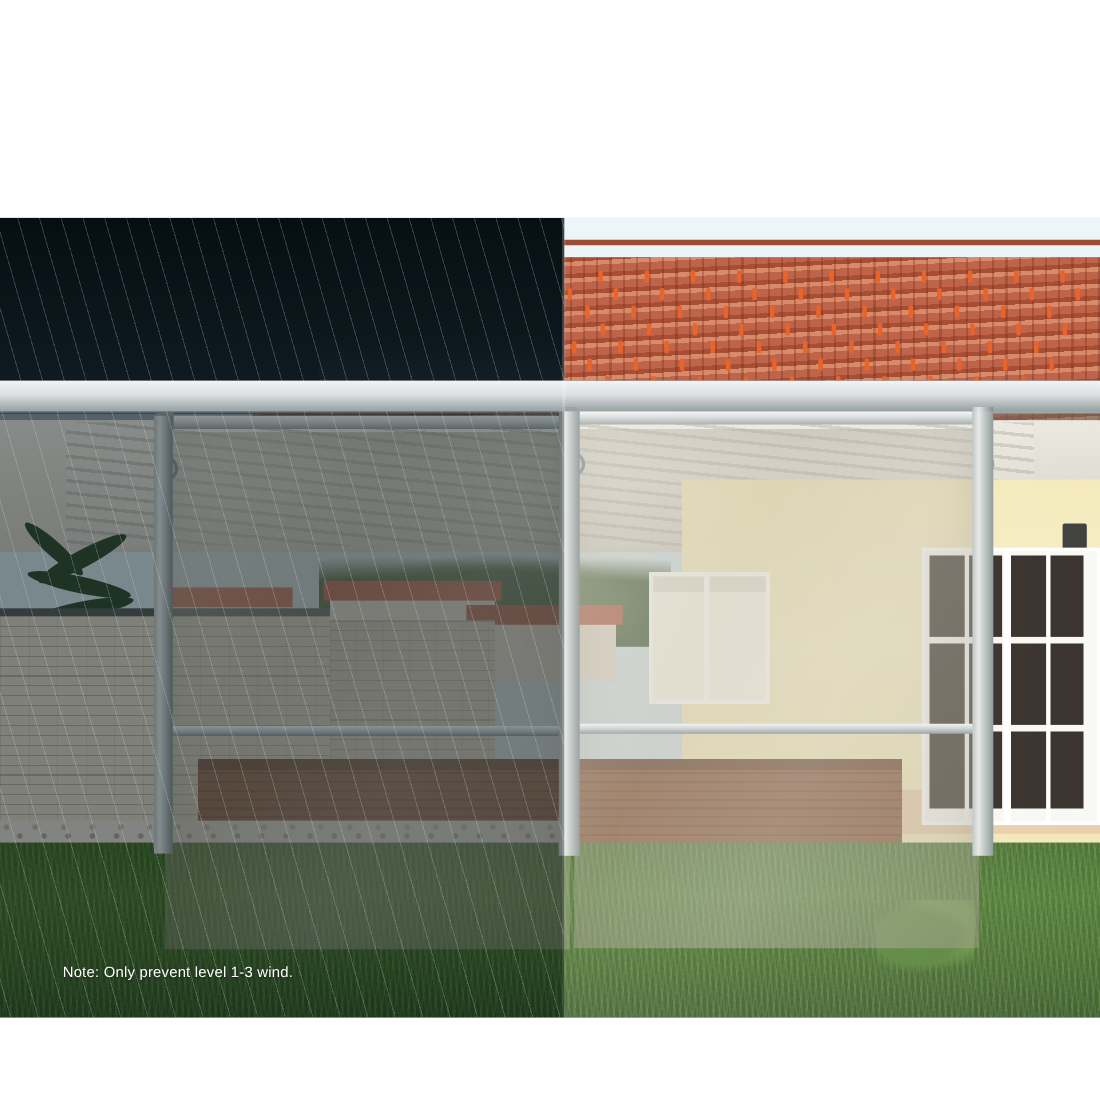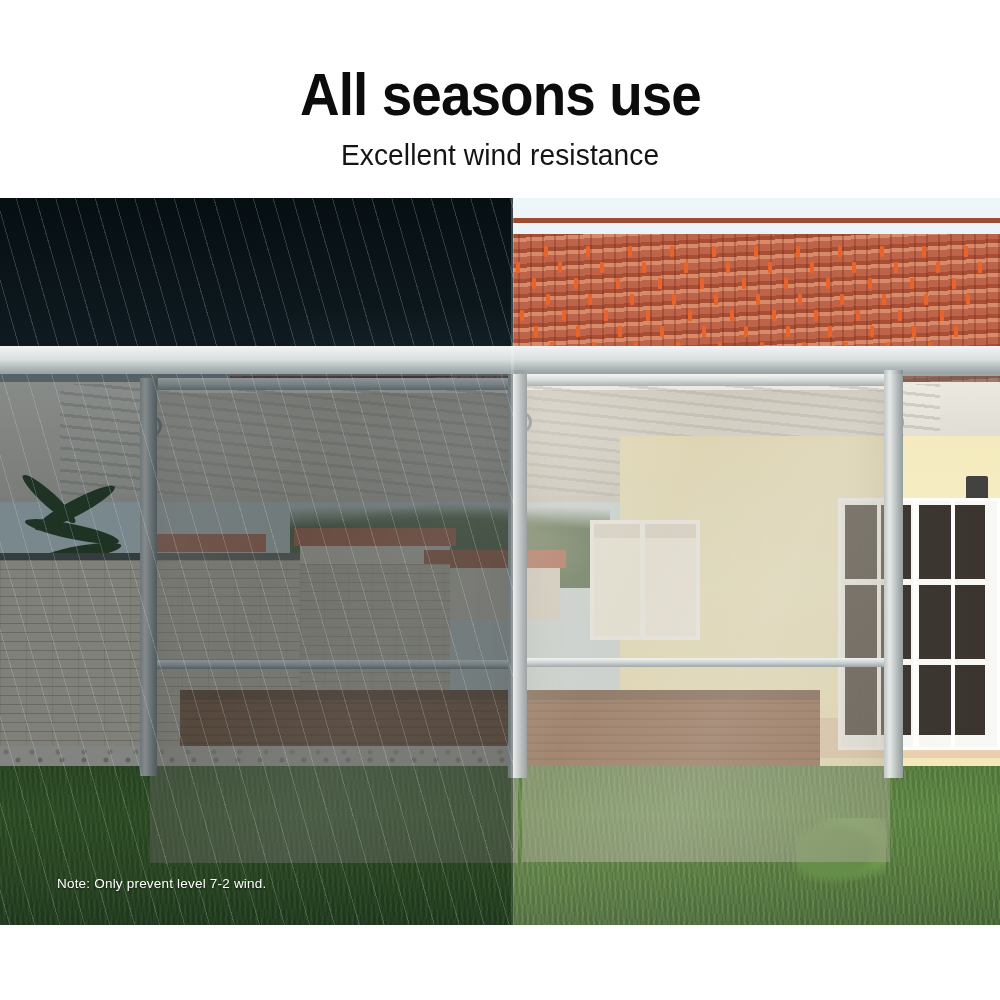--- a/index.html
+++ b/index.html
@@ -141,24 +141,20 @@
        background:linear-gradient(180deg,rgba(255,255,255,.65),rgba(255,255,255,.25));opacity:.35;}
 
   .note{position:absolute;left:57px;top:876px;font-size:13.5px;color:#ffffff;
         text-shadow:0 1px 2px rgba(0,0,0,.55);letter-spacing:.2px;white-space:nowrap;}
 </style>
 </head>
 <body>
 
 <div id="page">
 
-  <div class="header">
-    <div class="headline">All seasons use</div>
-    <div class="subhead">Excellent wind resistance</div>
-  </div>
 
   <div class="photo">
 
     <div class="layer sky"></div>
 
     <div class="layer roof-wrap">
       <div class="roof2"></div>
       <div class="ridge"></div>
       <div id="clips">
           <div class="clip" style="left: 250px; top: 48px;"></div>
@@ -421,15 +417,15 @@
     <div class="post" style="left:508px;top:176px;width:19px;height:404px;"></div>
     <div class="post" style="left:884px;top:172px;width:19px;height:408px;"></div>
 
     <div class="layer dark-tint"></div>
     <div class="layer rain-fg"></div>
     <div class="layer bright-tint"></div>
     <div class="layer split-edge"></div>
 
   </div>
 
-  <div class="note">Note: Only prevent level 7-2 wind.</div>
+  <div class="note">Note: Only prevent level 1-3 wind.</div>
 
 </div>
 
 </body></html>

